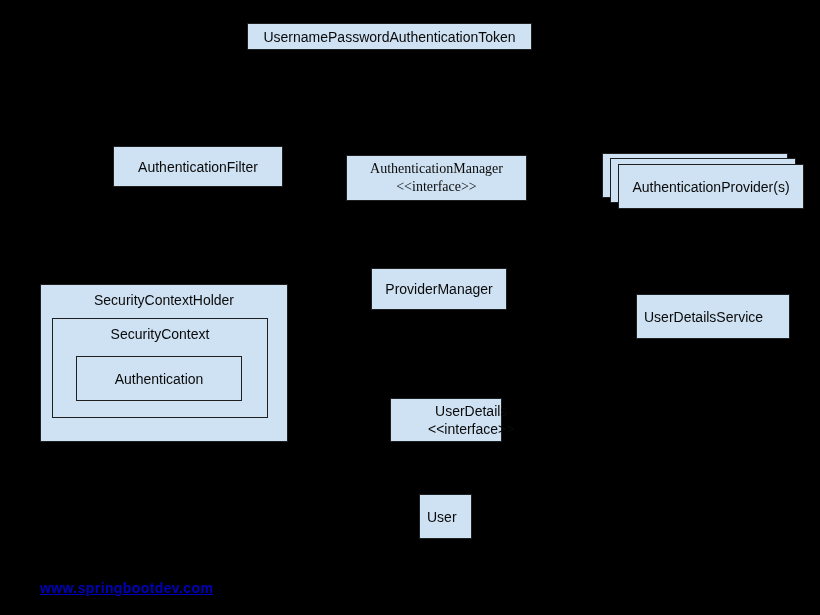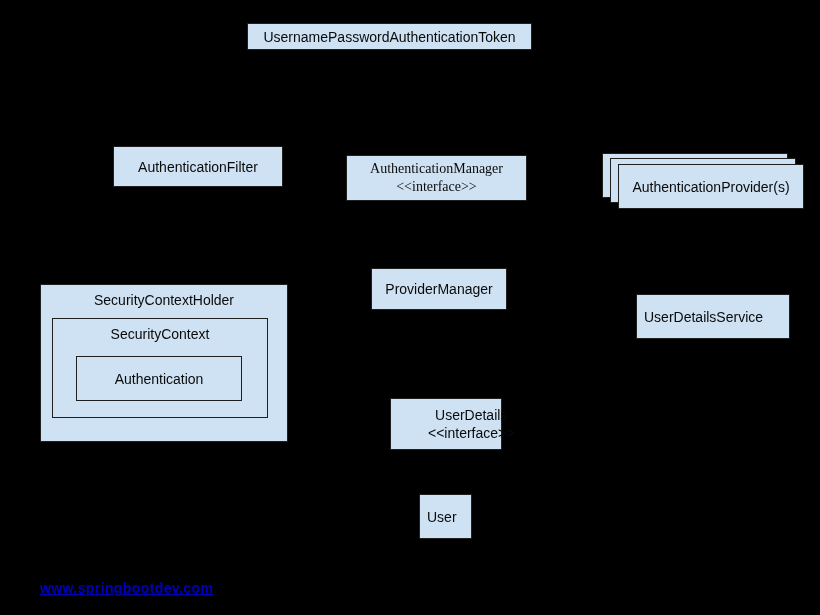--- a/index.html
+++ b/index.html
@@ -107,21 +107,21 @@
   </div>
 
   <div class="container-box" style="left:52px; top:318px; width:216px; height:100px;">
     <span class="container-title">SecurityContext</span>
   </div>
 
   <div class="box" style="left:76px; top:356px; width:166px; height:45px;">
     <span>Authentication</span>
   </div>
 
-  <div class="box left-align" style="left:390px; top:398px; width:112px; height:52px;padding-left:37px;">
+  <div class="box left-align" style="left:390px; top:398px; width:112px; height:44px;padding-left:37px;">
     <span class="two-line">
       <span style="display:block;">UserDetails</span>
       <span style="display:block;">&lt;&lt;interface&gt;&gt;</span>
     </span>
   </div>
 
   <div class="box left-align" style="left:419px; top:494px; width:53px; height:45px;">
     <span>User</span>
   </div>
 

